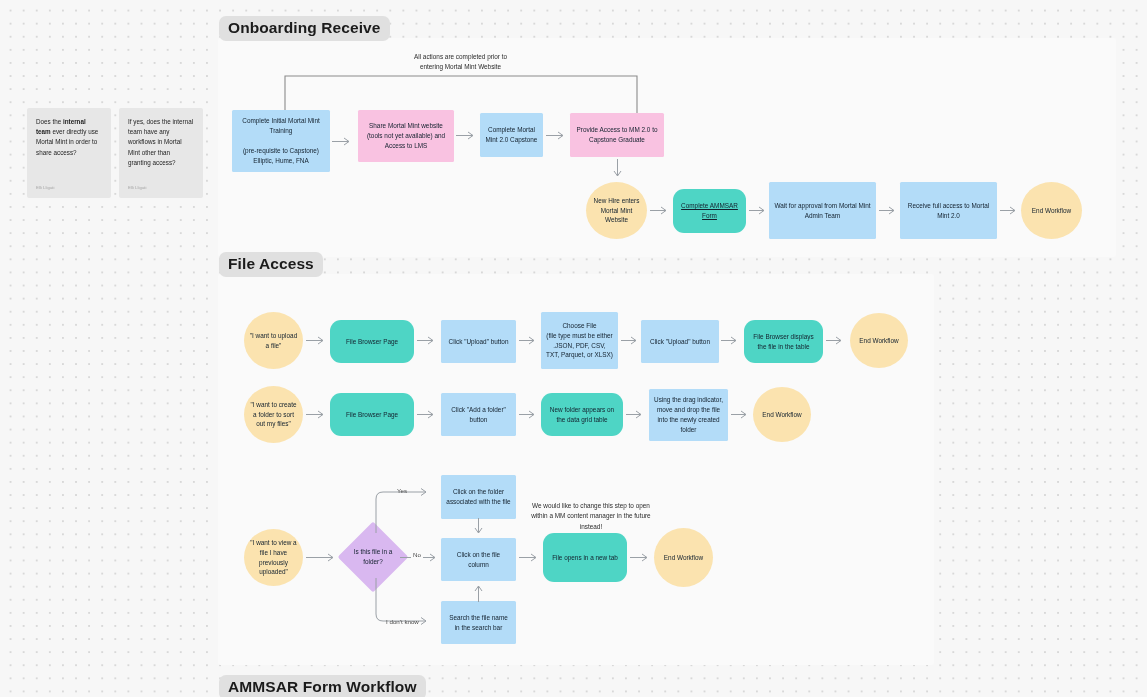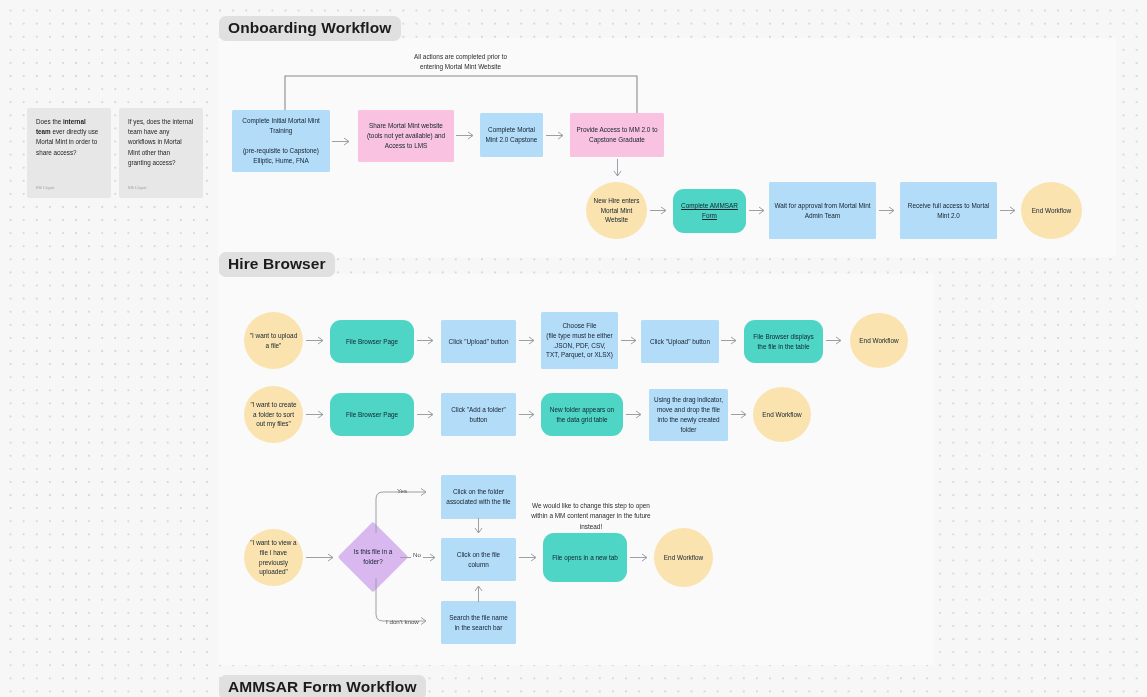--- a/index.html
+++ b/index.html
@@ -60,21 +60,21 @@
   <div class="sticky" style="left:27px;top:108px;width:84px;height:90px;">
     <span>Does the <b>internal team</b> ever directly use Mortal Mint in order to share access?</span>
     <span class="author">Elli Lligati</span>
   </div>
   <div class="sticky" style="left:119px;top:108px;width:84px;height:90px;">
     <span>If yes, does the internal team have any workflows in Mortal Mint other than granting access?</span>
     <span class="author">Elli Lligati</span>
   </div>
 
   <div class="frame" style="left:218px;top:38px;width:898px;height:219px;"></div>
-  <div class="frame-label" style="left:219px;top:16px;">Onboarding Workflow</div>
+  <div class="frame-label" style="left:219px;top:16px;">Onboarding Receive</div>
 
   <div class="note" style="left:393px;top:52px;width:135px;">All actions are completed prior to<br>entering Mortal Mint Website</div>
   <svg class="arrow" style="left:283px;top:73px;" width="358" height="42">
     <path d="M2,40 L2,3 L354,3 L354,40" fill="none" stroke="#8a8a8a" stroke-width="1.1"></path>
   </svg>
 
   <div class="node rect" style="left:232px;top:110px;width:98px;height:62px;background:#b3dcf8;">
     <span>Complete Initial Mortal Mint Training<br><br>(pre-requisite to Capstone)<br>Elliptic, Hume, FNA</span>
   </div>
 
@@ -136,21 +136,21 @@
 
   <svg class="arrow" style="left:1000px;top:206px;" width="22" height="9">
     <path d="M0,4.5 L15,4.5 M10,1 L15,4.5 L10,8" fill="none" stroke="#9aa0a6" stroke-width="1"></path>
   </svg>
 
   <div class="node circle" style="left:1021px;top:182px;width:61px;height:57px;background:#fbe3af;">
     <span>End Workflow</span>
   </div>
 
   <div class="frame" style="left:218px;top:274px;width:716px;height:391px;"></div>
-  <div class="frame-label" style="left:219px;top:252px;">Hire Browser</div>
+  <div class="frame-label" style="left:219px;top:252px;">File Access</div>
 
   <div class="node circle" style="left:244px;top:312px;width:59px;height:57px;background:#fbe3af;">
     <span>"I want to upload a file"</span>
   </div>
   <svg class="arrow" style="left:306px;top:336px;" width="24" height="9">
     <path d="M0,4.5 L17,4.5 M12,1 L17,4.5 L12,8" fill="none" stroke="#9aa0a6" stroke-width="1"></path>
   </svg>
   <div class="node round" style="left:330px;top:320px;width:84px;height:43px;background:#4ed5c5;">
     <span>File Browser Page</span>
   </div>

